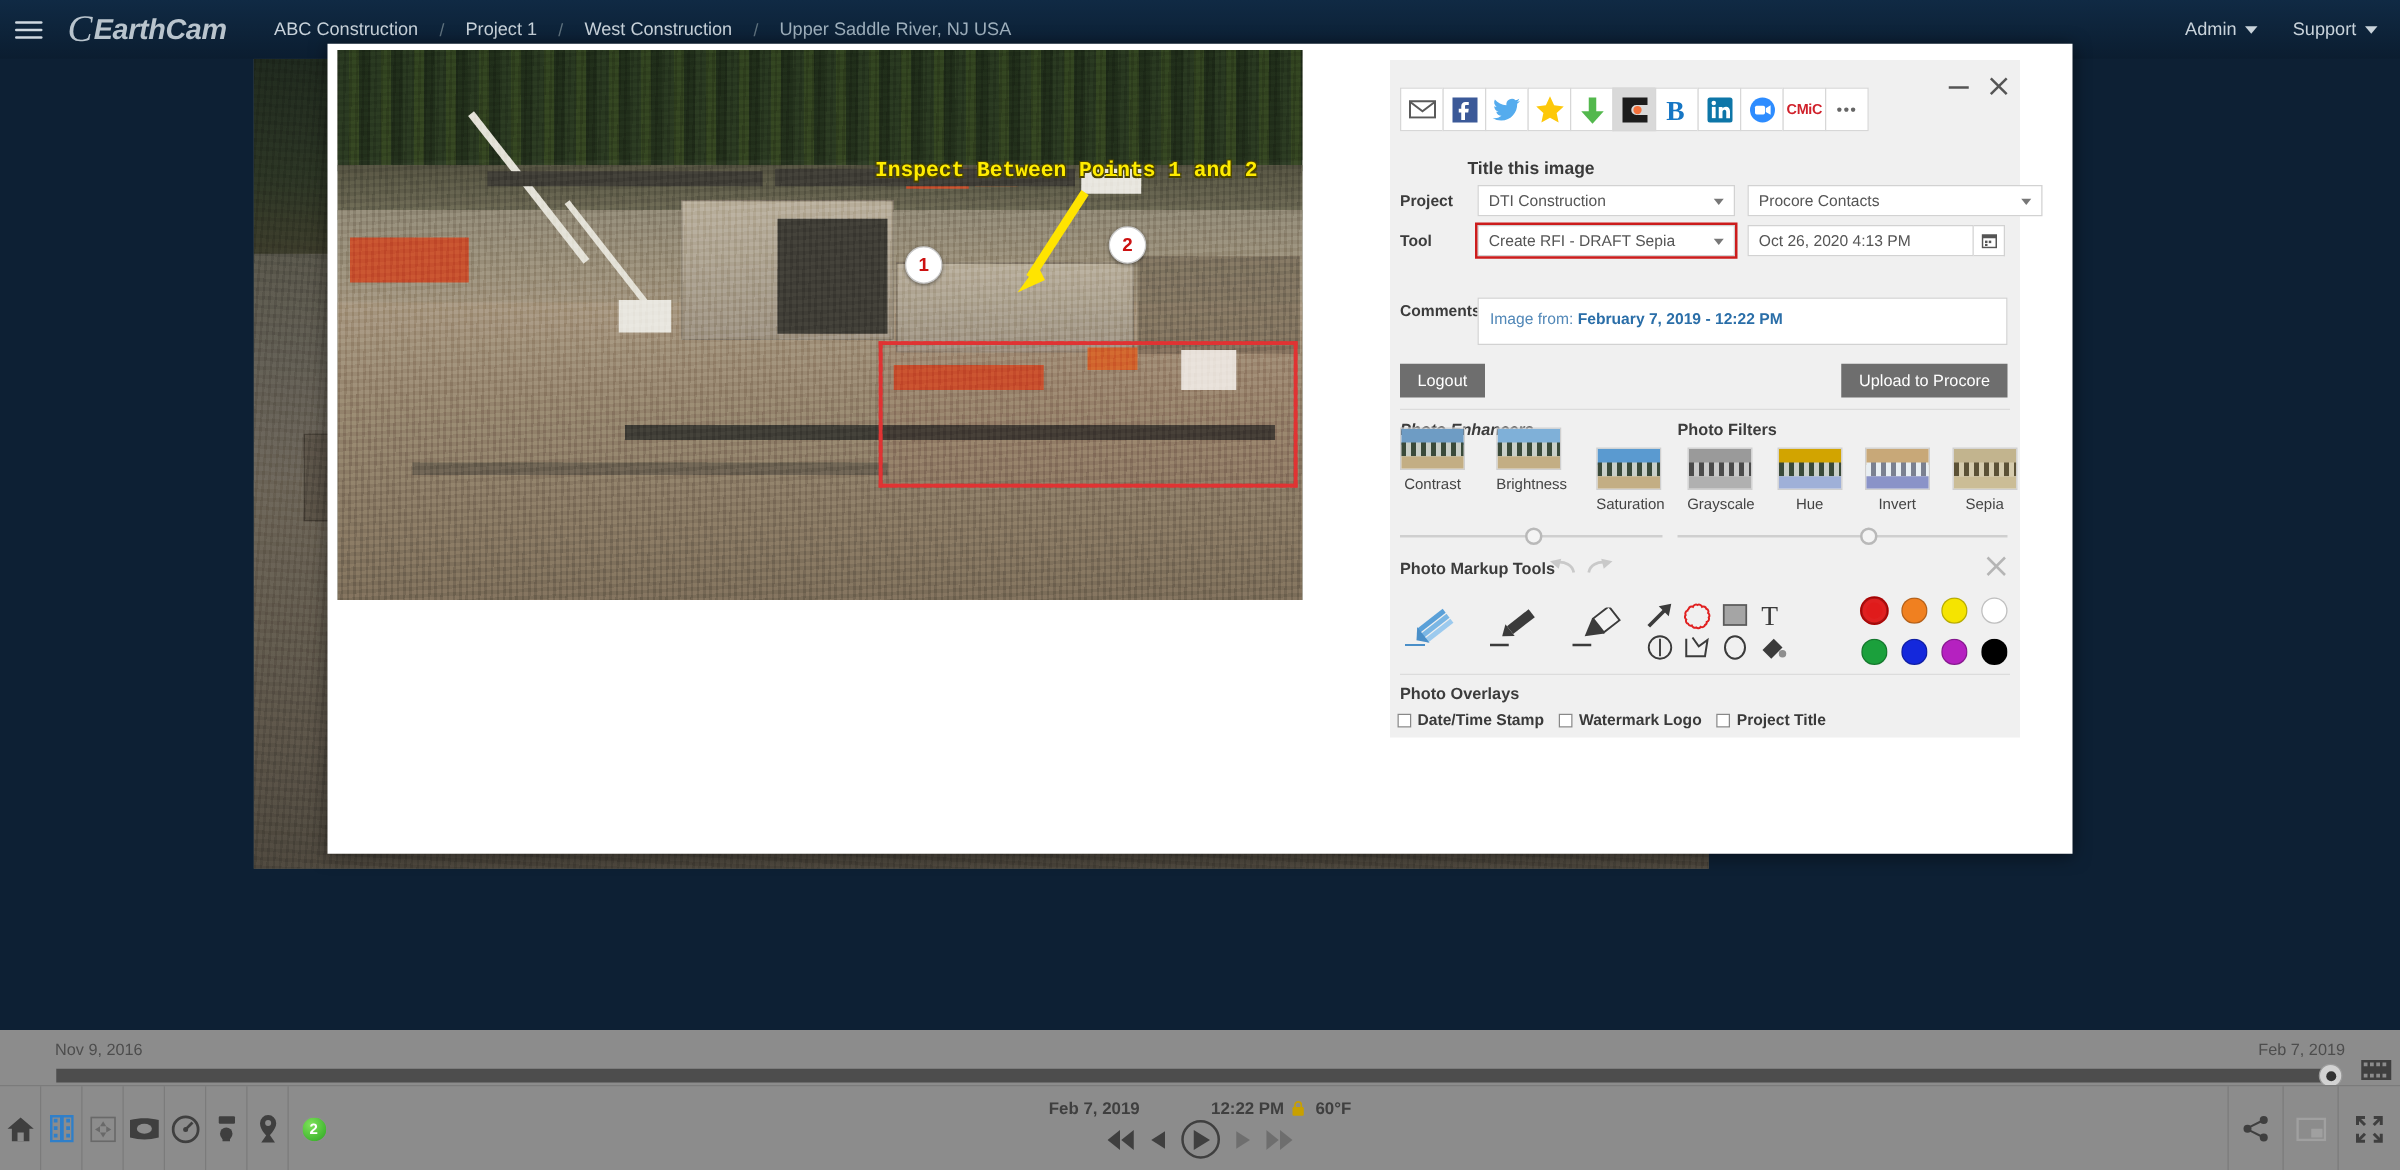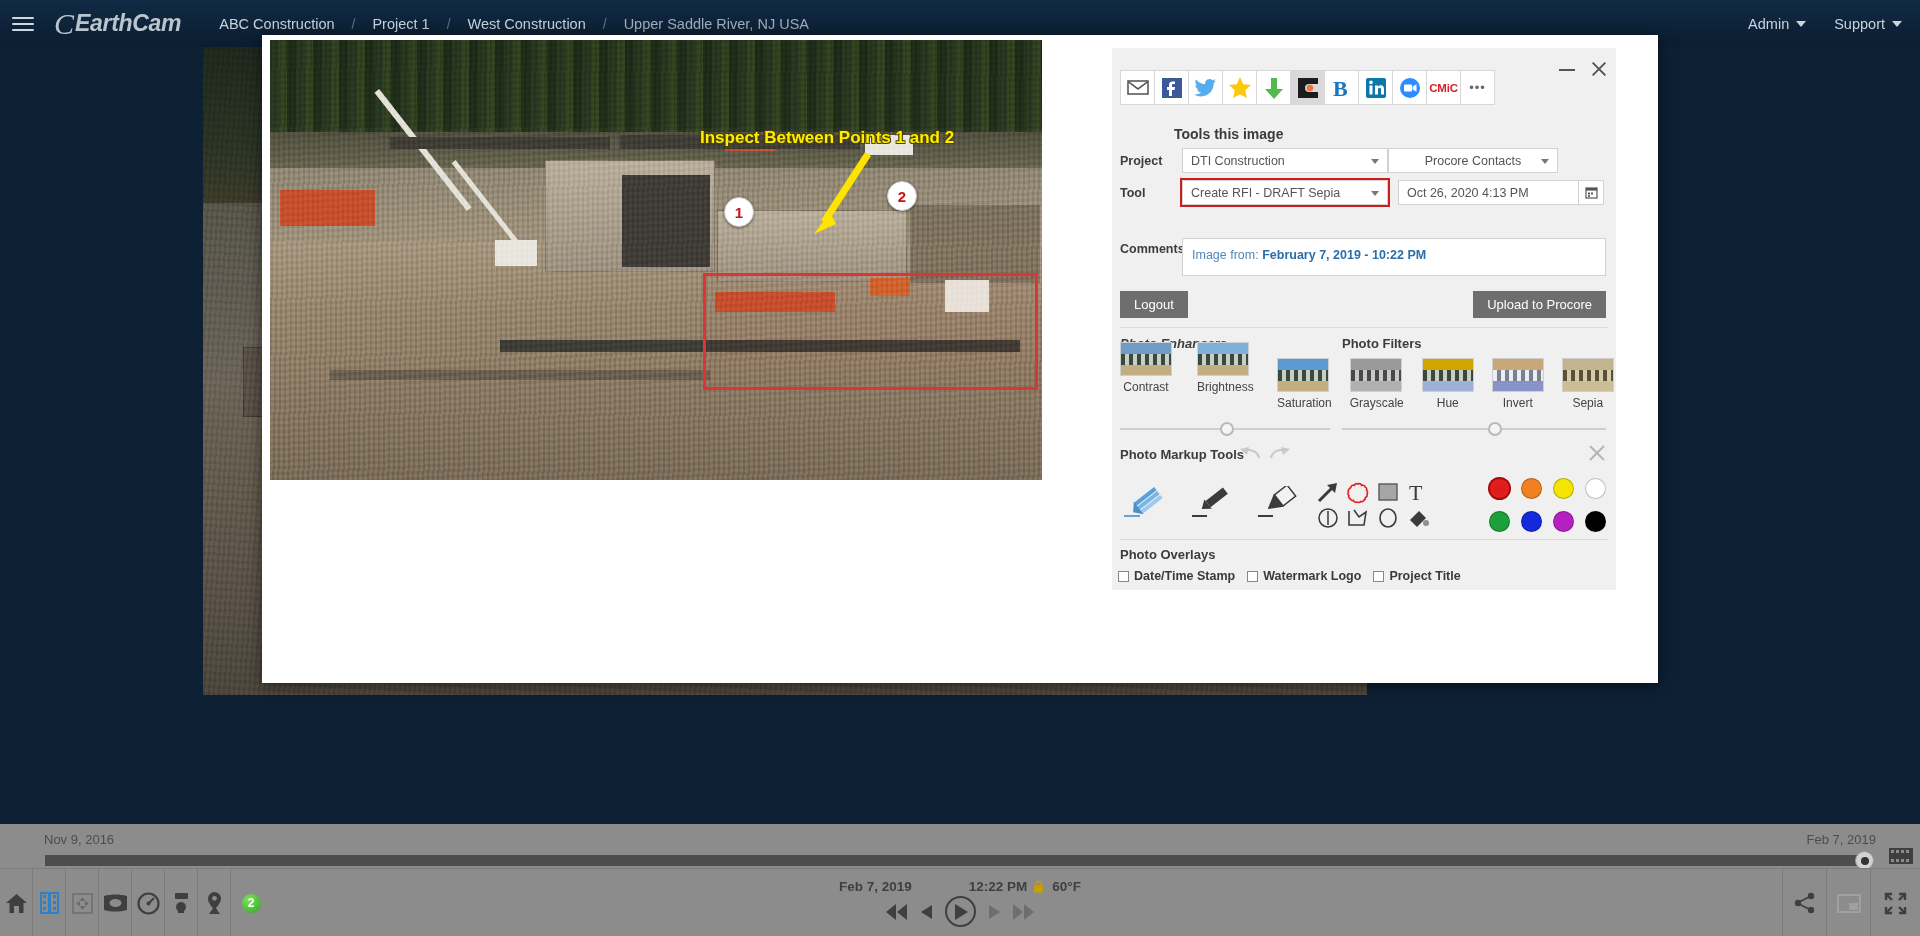--- a/index.html
+++ b/index.html
@@ -88,20 +88,21 @@
   .p-wall { background: linear-gradient(180deg,#b8ae9b,#9d9281); border:1px solid rgba(80,72,60,.45); }
   .p-dark { background:#3f3d36; }
   .p-white{ background:#e8e6df; }
   .p-orange{ background:#d0652e; }
 
   .annot-text {
     position: absolute; left: 430px; top: 88px; color: #ffec00;
     font-size: 17px; font-weight: bold; white-space: nowrap;
     text-shadow: 1px 1px 0 #4a4400, -1px 1px 0 #4a4400, 1px -1px 0 #4a4400, -1px -1px 0 #4a4400;
     z-index: 8;
+    font-family: Liberation Mono, monospace;
   }
   .annot-arrow { position:absolute; left:540px; top:108px; z-index:8; }
   .annot-pin {
     position:absolute; width:30px; height:30px; border-radius:50%;
     background:#fff; border:1px solid #c9c9c9; color:#cc1111;
     font-size:15px; font-weight:bold; display:flex; align-items:center; justify-content:center;
     box-shadow:0 1px 3px rgba(0,0,0,.45); z-index:9;
   }
   #pin1 { left: 454px; top: 157px; }
   #pin2 { left: 617px; top: 141px; }
@@ -377,29 +378,29 @@
             </svg>
         </div>
         <div class="share-btn">
           <span style="font-size:11.5px;font-weight:bold;color:#d0202a;letter-spacing:-.2px;">CMiC</span>
         </div>
         <div class="share-btn">
           <span style="font-size:13px;color:#666;letter-spacing:1px;line-height:6px;">•••</span>
         </div>
       </div>
 
-      <div class="fld-title">Tools this image</div>
+      <div class="fld-title">Title this image</div>
 
       <div class="frow" style="top:100px;">
         <div class="flabel">Project</div>
         <div class="finput" style="width:206px;">
           <span>DTI Construction</span>
           <i class="caret"></i>
         </div>
-        <div class="finput" style="width:170px; margin-left:0;justify-content:center;">
+        <div class="finput" style="width:236px; margin-left:10px;">
           <span>Procore Contacts</span>
           <i class="caret"></i>
         </div>
       </div>
 
       <div class="frow" style="top:132px;">
         <div class="flabel">Tool</div>
         <div class="finput hl-box" style="width:206px;">
           <span>Create RFI - DRAFT Sepia</span>
           <i class="caret"></i>
@@ -416,21 +417,21 @@
               <rect x="3" y="9.2" width="2" height="1.6" fill="#555"></rect>
             </svg>
         </div>
       </div>
 
 
       <div class="frow" style="top:190px; align-items:flex-start;">
         <div class="flabel" style="padding-top:4px;">Comments</div>
         <div class="cmt-box" style="width:424px; height:38px;">
           <div>
-            <span>Image from: </span><b>February 7, 2019 - 10:22 PM</b>
+            <span>Image from: </span><b>February 7, 2019 - 12:22 PM</b>
           </div>
         </div>
       </div>
 
       <button class="btn-grey" style="position:absolute; left:8px; top:243px;">Logout</button>
       <button class="btn-grey" style="position:absolute; right:10px; top:243px;">Upload to Procore</button>
 
       <div class="hr" style="top:279px;"></div>
 
       <div class="sec-title" style="position:absolute; left:8px; top:288px;font-style:italic;">Photo Enhancers</div>

